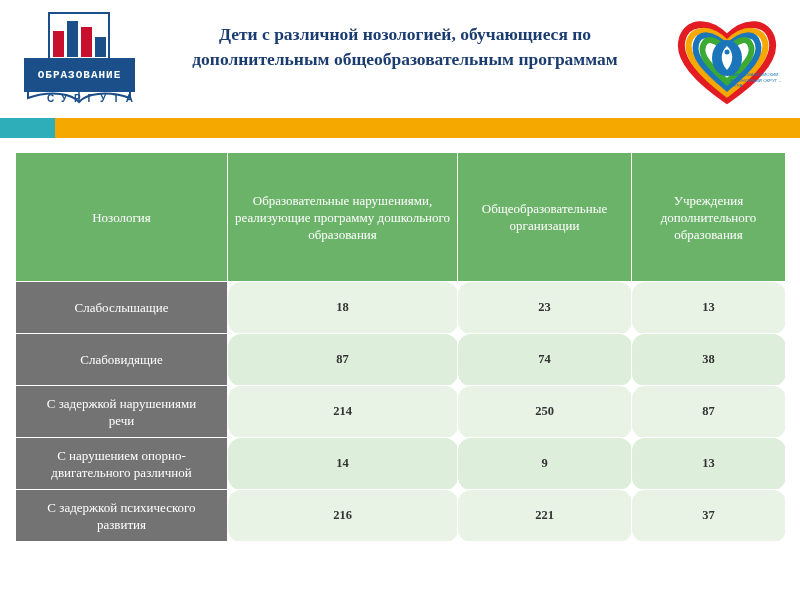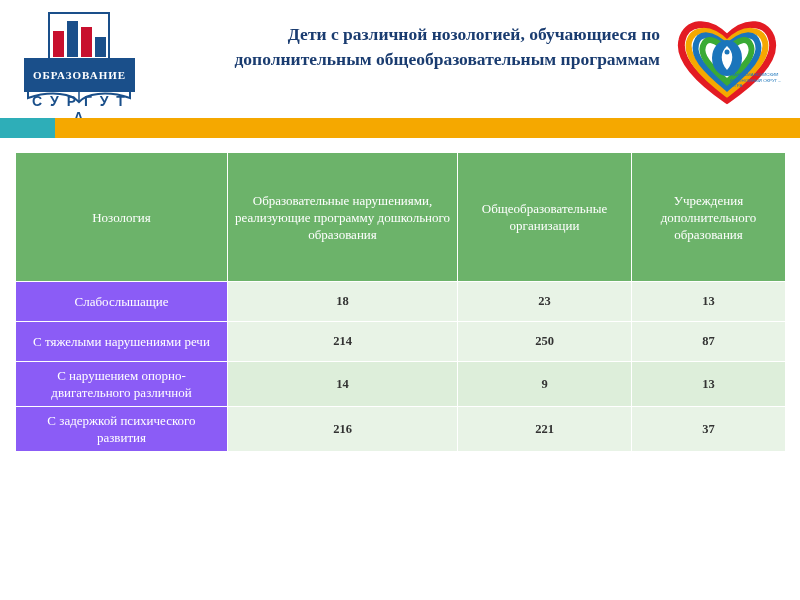--- a/index.html
+++ b/index.html
@@ -59,48 +59,48 @@
   .logo-left .bars i.b4 { height: 20px; background: #1a4f8a; }
 
   .logo-left .banner {
     position: absolute;
     left: 2px;
     top: 50px;
     width: 111px;
     height: 34px;
     background: #1a4f8a;
     color: #ffffff;
-    font-family: Liberation Serif, serif;
+    font-family: Liberation Mono, monospace;
     font-weight: bold;
     font-size: 11px;
     letter-spacing: 1px;
     display: flex;
     align-items: center;
     justify-content: center;
     text-align: center;
   }
   .logo-left .sub {
     position: absolute;
     left: 2px;
     top: 85px;
     width: 111px;
-    text-align: center;
+    text-align: right;
     color: #1a4f8a;
     font-family: "Liberation Sans", sans-serif;
     font-weight: bold;
-    font-size: 14px;
+    font-size: 10px;
     letter-spacing: 2px;
   }
 
   .header-title {
     position: absolute;
     left: 150px;
     top: 22px;
     width: 510px;
-    text-align: right;
+    text-align: center;
     color: #1a3c70;
     font-family: "Liberation Serif", serif;
     font-weight: bold;
     font-size: 17.5px;
     line-height: 25px;
   }
 
   .logo-right {
     position: absolute;
     right: 18px;
@@ -158,32 +158,33 @@
   table.nosology thead th {
     background: #6cb36a;
     color: #ffffff;
     font-weight: normal;
     font-size: 13px;
     line-height: 17px;
     height: 120px;
     padding: 4px 6px;
   }
   table.nosology tbody td.label {
-    background: #8b5cf6;
+    background: #737373;
     color: #ffffff;
     font-size: 13px;
     line-height: 17px;
-    padding: 5px 16px;
+    padding: 5px 22px;
   }
   table.nosology tbody td.val {
     background: #e8f3e6;
     color: #333333;
     font-size: 12.5px;
     font-weight: bold;
-    padding: 12px 4px;
+    padding: 18px 4px;
+    border-radius: 13px;
   }
   table.nosology tbody tr.alt td.val {
     background: #ddeeda;
   }
   col.c1 { width: 212px; }
   col.c2 { width: 230px; }
   col.c3 { width: 174px; }
   col.c4 { width: 154px; }
 </style>
 </head>
@@ -245,22 +246,28 @@
         <th>Учреждения дополнительного образования</th>
       </tr>
     </thead>
     <tbody>
       <tr>
         <td class="label">Слабослышащие</td>
         <td class="val">18</td>
         <td class="val">23</td>
         <td class="val">13</td>
       </tr>
-      <tr>
-        <td class="label">С тяжелыми нарушениями речи</td>
+      <tr class="alt">
+        <td class="label">Слабовидящие</td>
+        <td class="val">87</td>
+        <td class="val">74</td>
+        <td class="val">38</td>
+      </tr>
+      <tr>
+        <td class="label">С задержкой нарушениями речи</td>
         <td class="val">214</td>
         <td class="val">250</td>
         <td class="val">87</td>
       </tr>
       <tr class="alt">
         <td class="label">С нарушением опорно-двигательного различной</td>
         <td class="val">14</td>
         <td class="val">9</td>
         <td class="val">13</td>
       </tr>

